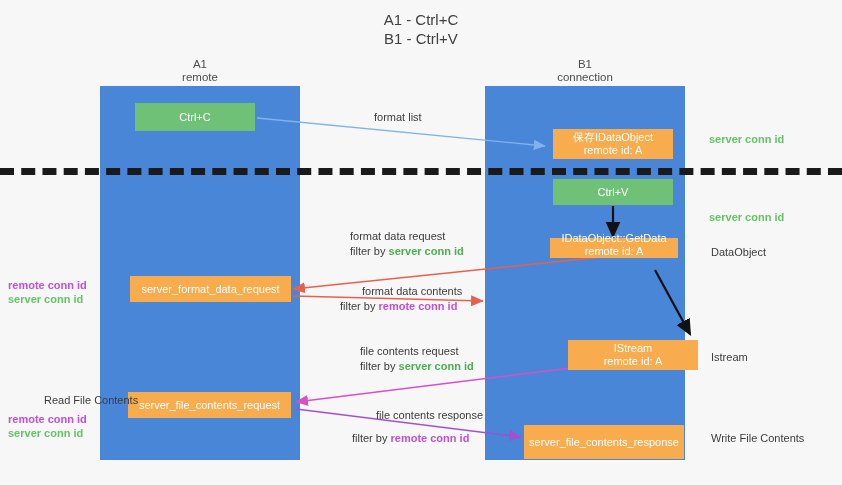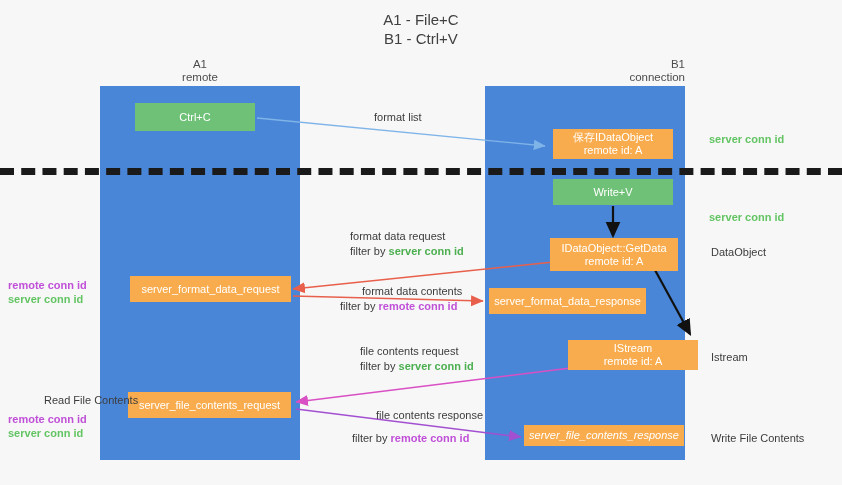--- a/index.html
+++ b/index.html
@@ -98,29 +98,29 @@
   .side-note .ln { display:block; }
   .note-green  { color: #63c463; font-weight: bold; }
   .note-purple { color: #c050d8; font-weight: bold; }
 </style>
 </head>
 <body>
 
 <div id="canvas">
 
   <div class="abs title">
-    <span>A1 - File+C</span><br>
+    <span>A1 - Ctrl+C</span><br>
     <span>B1 - Ctrl+V</span>
   </div>
 
   <div class="abs lane-head" style="left:100px; top:58px;">
     <span class="l1">A1</span>
     <span class="l2">remote</span>
   </div>
-  <div class="abs lane-head" style="left:485px; top:58px;text-align:right;">
+  <div class="abs lane-head" style="left:485px; top:58px;">
     <span class="l1">B1</span>
     <span class="l2">connection</span>
   </div>
 
   <div class="abs lane" id="lane-a"></div>
   <div class="abs lane" id="lane-b"></div>
 
   <svg class="abs" style="left:0; top:0;" width="842" height="485">
     <defs>
       <marker id="ah-blue" markerWidth="9" markerHeight="9" refX="8" refY="4.5" orient="auto">
@@ -168,38 +168,35 @@
   <div class="abs box box-orange" style="left:128px; top:392px; width:163px; height:26px;">
     <span class="ln">server_file_contents_request</span>
   </div>
 
   <div class="abs box box-orange" style="left:553px; top:129px; width:120px; height:30px;">
     <span class="ln">保存IDataObject</span>
     <span class="ln">remote id: A</span>
   </div>
 
   <div class="abs box box-green" style="left:553px; top:179px; width:120px; height:26px;">
-    <span class="ln">Write+V</span>
-  </div>
-
-  <div class="abs box box-orange" style="left:550px; top:238px; width:128px; height:33px;">
+    <span class="ln">Ctrl+V</span>
+  </div>
+
+  <div class="abs box box-orange" style="left:550px; top:238px; width:128px; height:20px;justify-content:flex-end;">
     <span class="ln">IDataObject::GetData</span>
     <span class="ln">remote id: A</span>
   </div>
 
-  <div class="abs box box-orange" style="left:489px; top:288px; width:157px; height:26px;">
-    <span class="ln">server_format_data_response</span>
-  </div>
 
   <div class="abs box box-orange" style="left:568px; top:340px; width:130px; height:30px;">
     <span class="ln">IStream</span>
     <span class="ln">remote id: A</span>
   </div>
 
-  <div class="abs box box-orange" style="left:524px; top:425px; width:160px; height:21px;font-style:italic;">
+  <div class="abs box box-orange" style="left:524px; top:425px; width:160px; height:34px;">
     <span class="ln">server_file_contents_response</span>
   </div>
 
   <div class="abs edge-label" style="left:374px; top:110px;">
     <span class="ln">format list</span>
   </div>
 
   <div class="abs edge-label" style="left:350px; top:229px;">
     <span class="ln">format data request</span>
     <span class="ln"><span>filter by </span><span class="c-green">server conn id</span></span>

